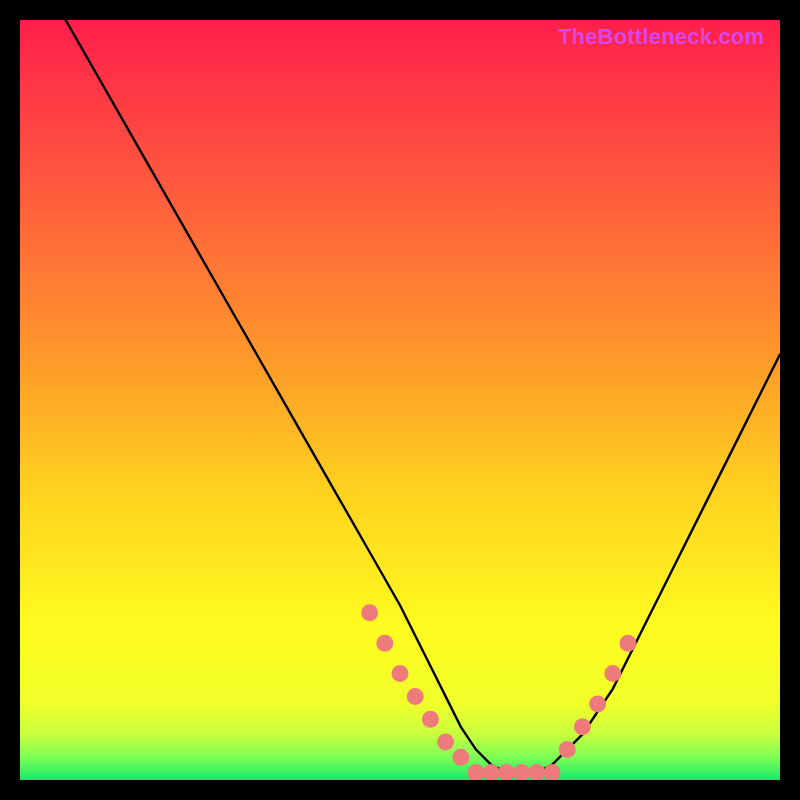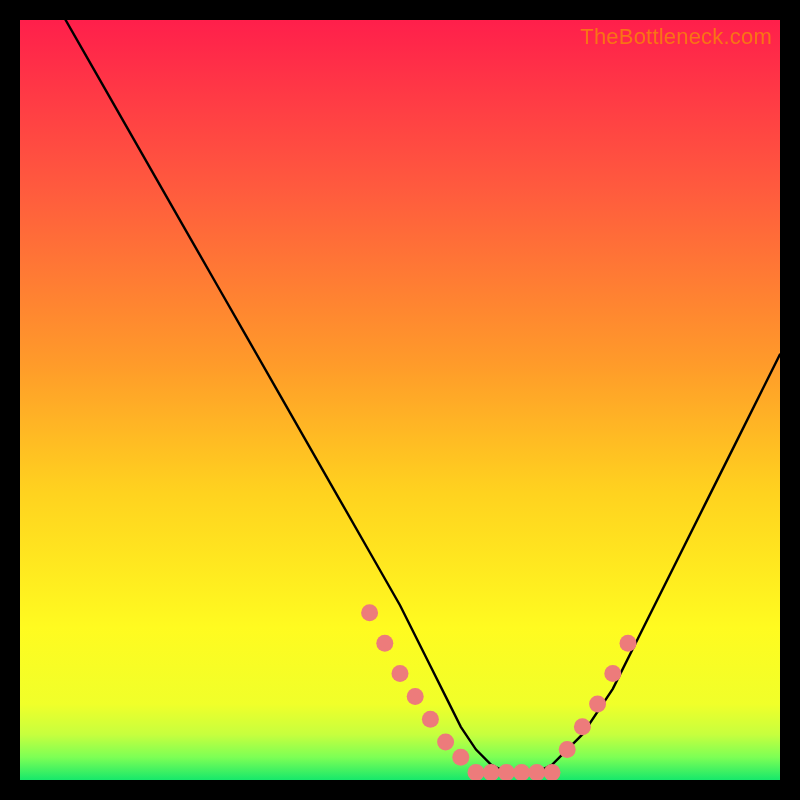--- a/index.html
+++ b/index.html
@@ -22,24 +22,24 @@
   .plot-area {
     position: absolute;
     left: 0;
     top: 0;
     width: 760px;
     height: 760px;
   }
   .watermark {
     position: absolute;
     top: 4px;
-    right: 8px;
+    right: 16px;
     font-size: 22px;
-    font-weight: 400;
-    color: #f97316;
+    font-weight: 700;
+    color: #d946ef;
     letter-spacing: 0.2px;
   }
   svg {
     display: block;
   }
 </style>
 </head>
 <body>
 
 <div class="frame">

